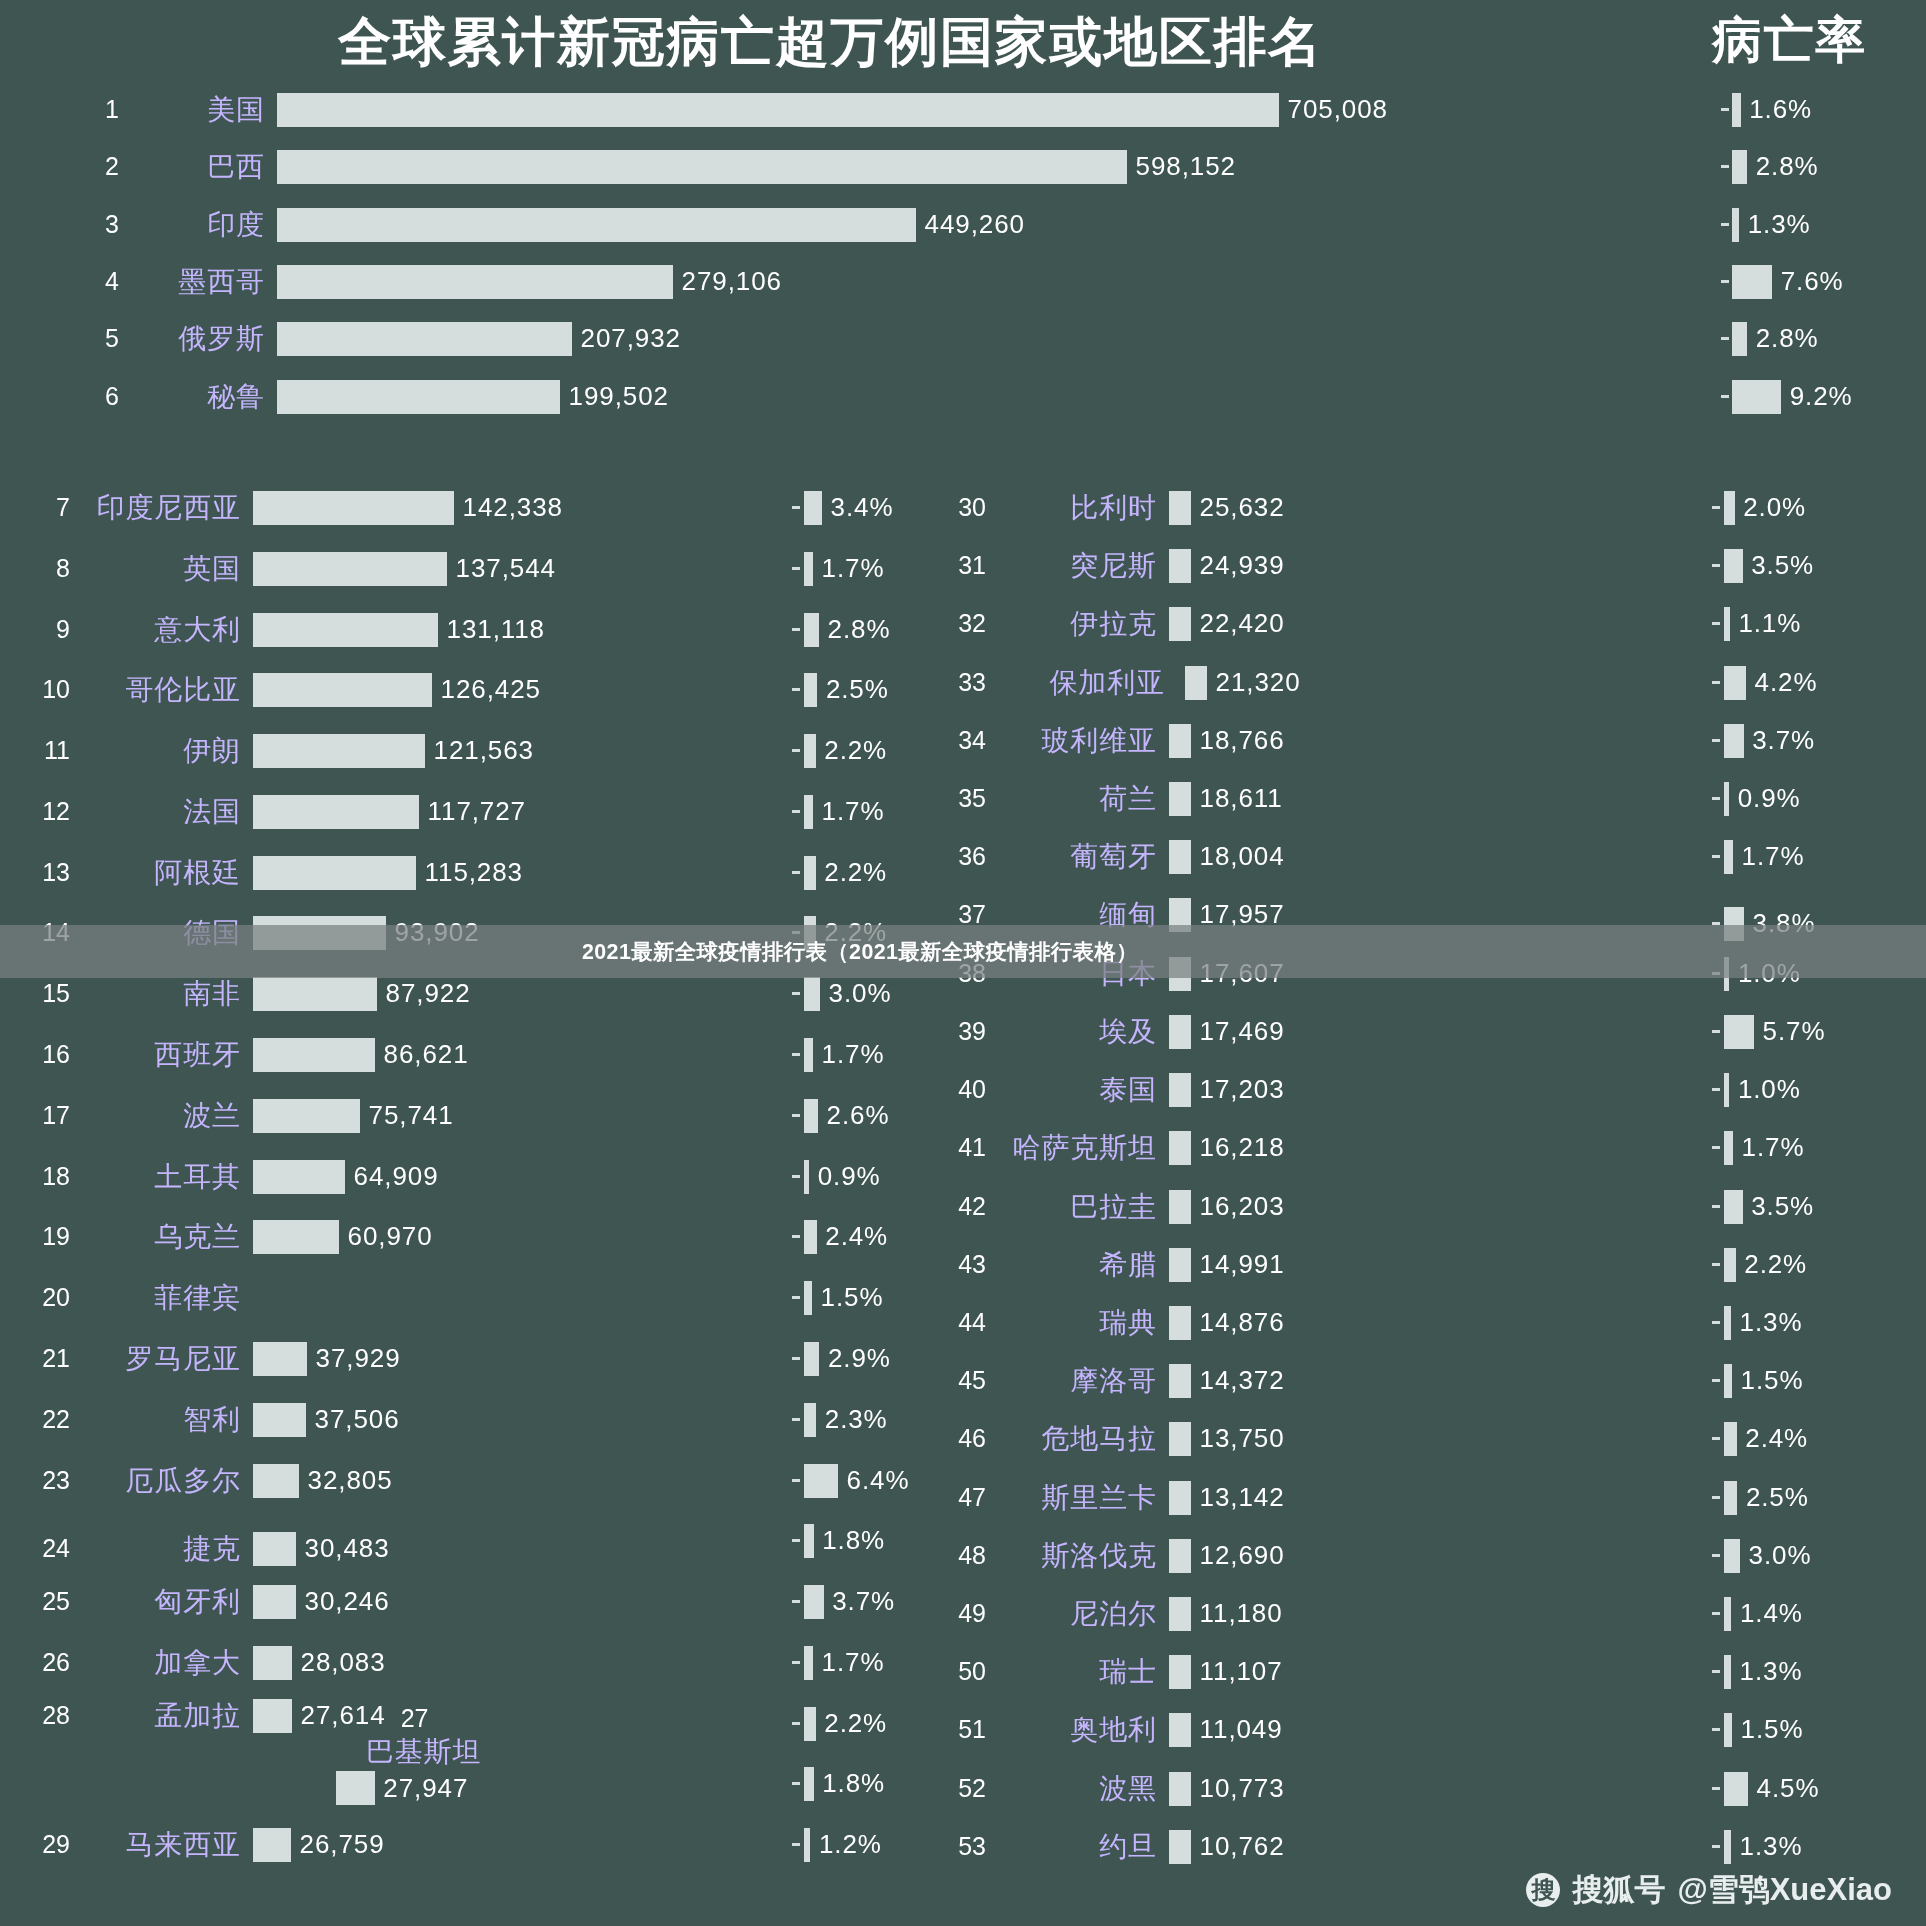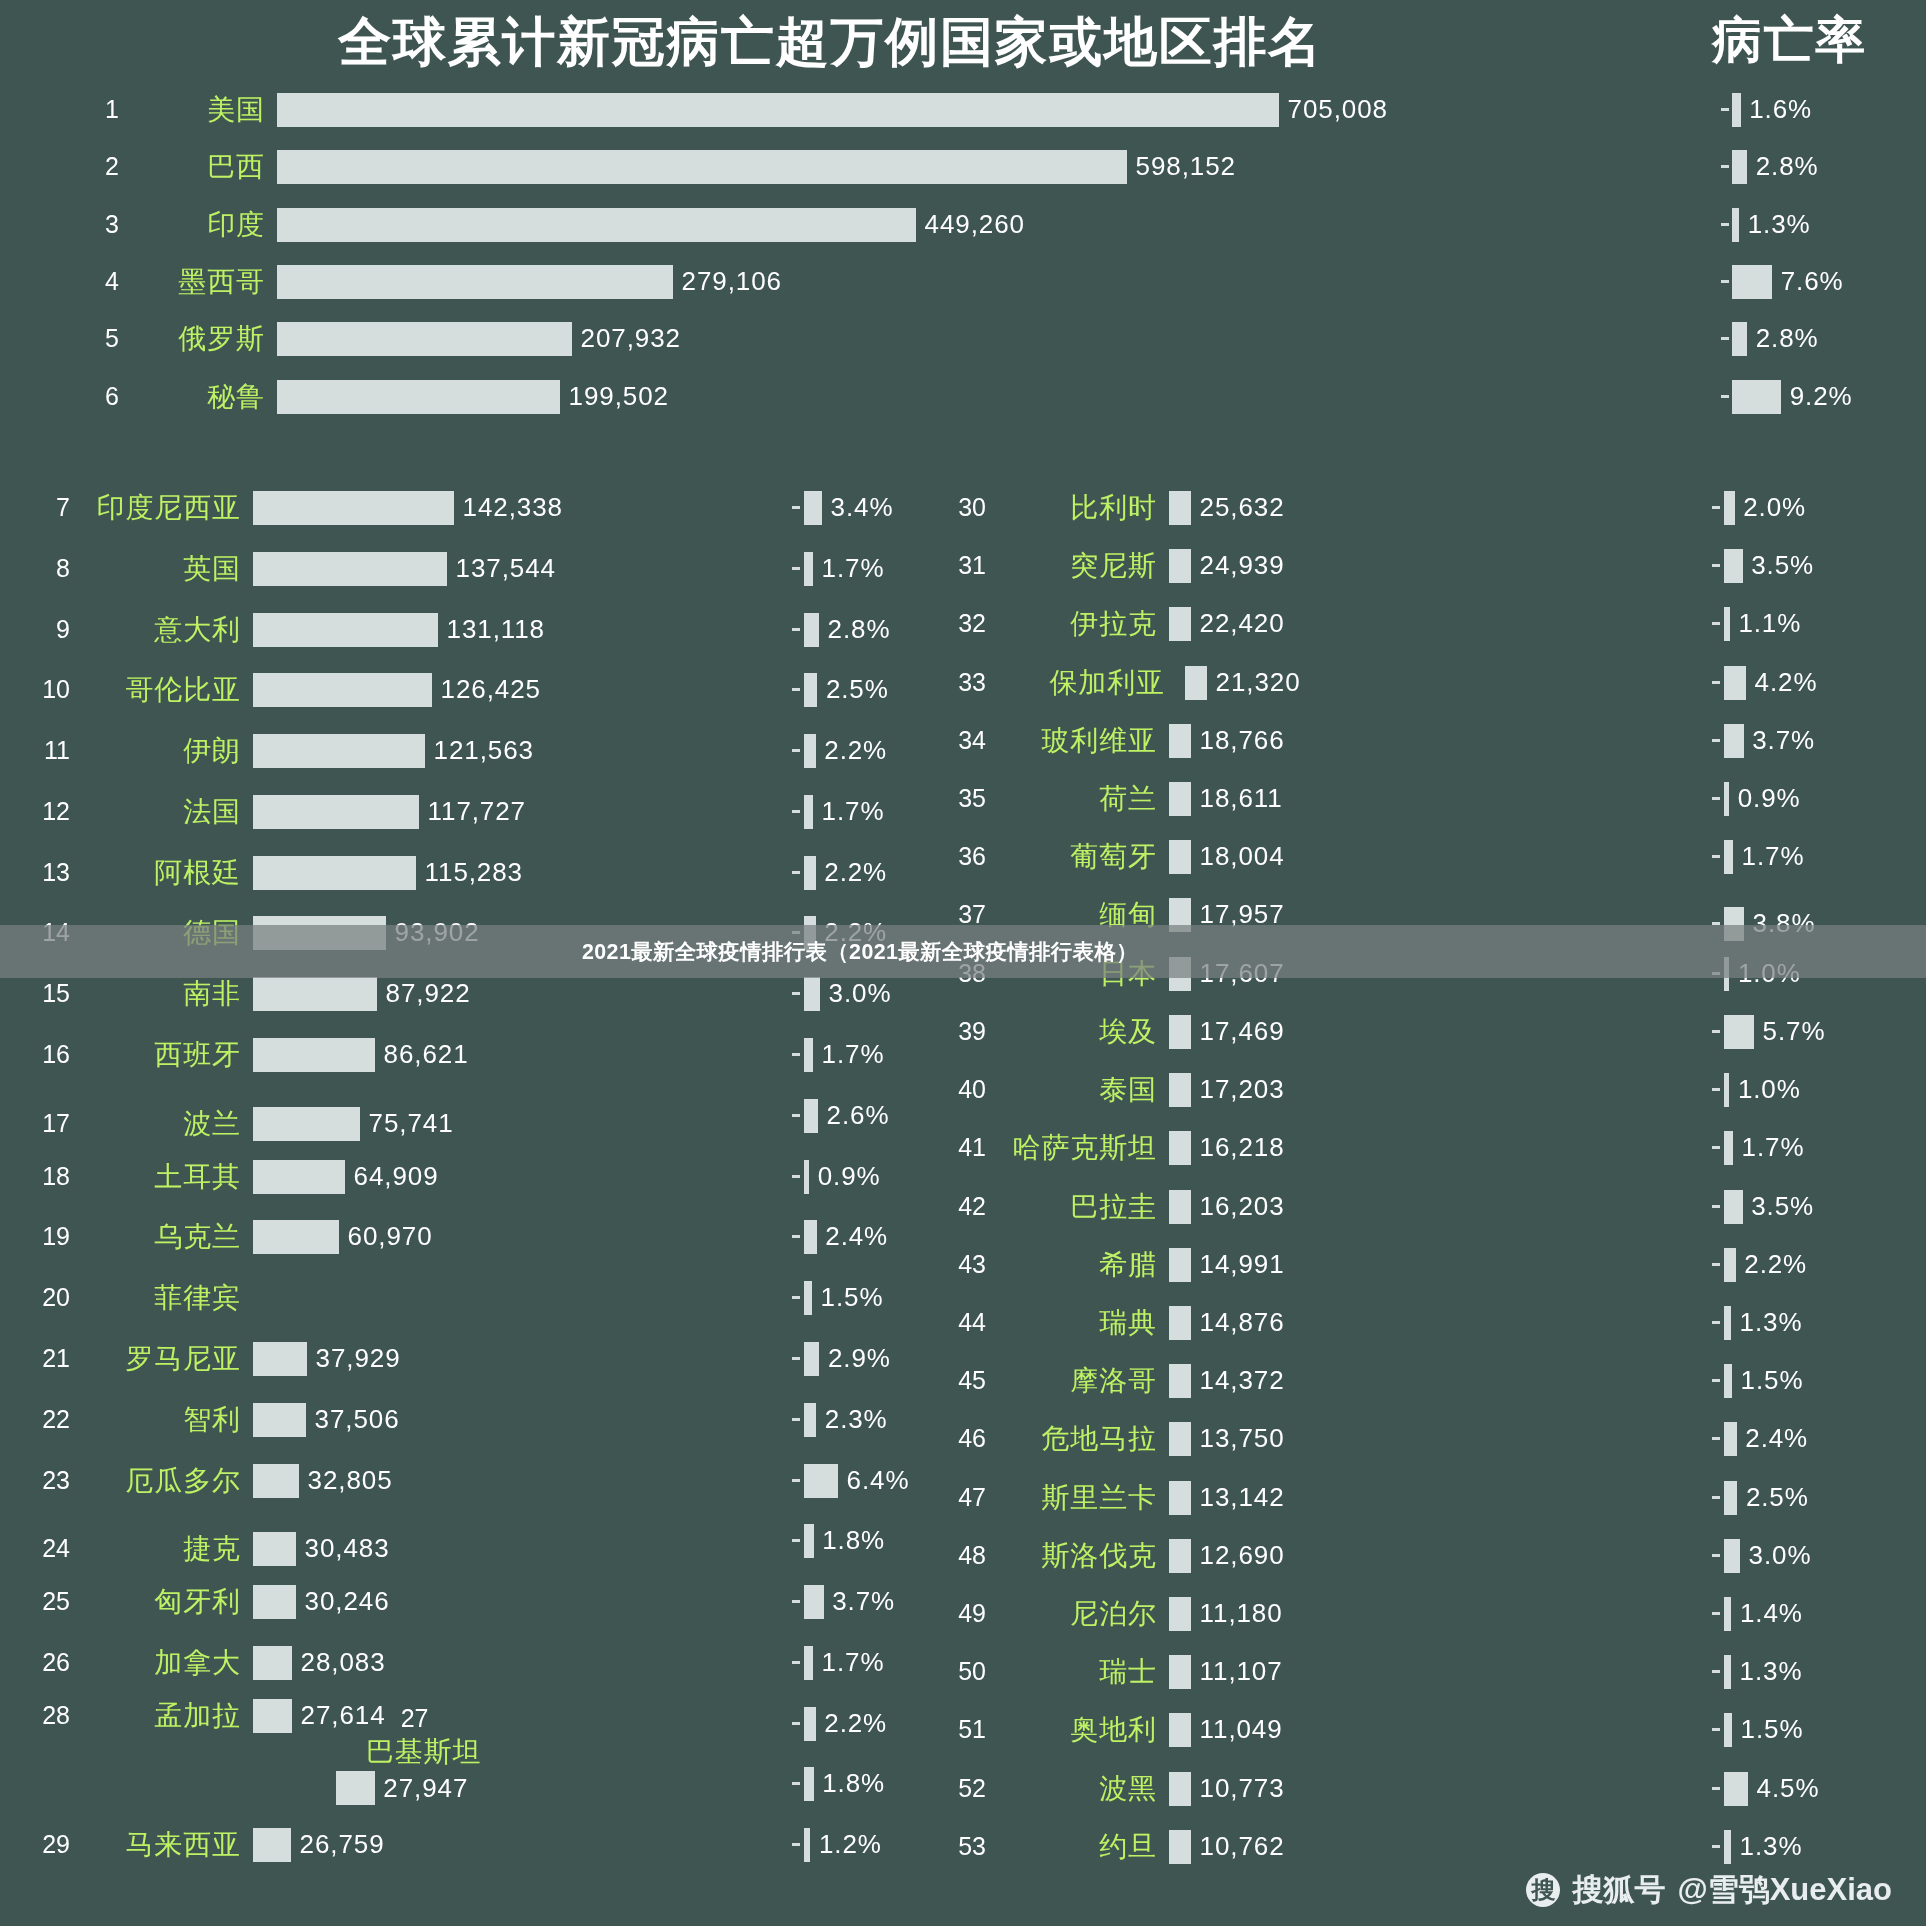--- a/index.html
+++ b/index.html
@@ -49,21 +49,21 @@
     height: 39px;
   }
   .rank {
     font-size: 25px;
     color: #ffffff;
     text-align: right;
     flex: 0 0 auto;
   }
   .cname {
     font-size: 28px;
-    color: #bef264;
+    color: #c4b5fd;
     text-align: right;
     flex: 0 0 auto;
     white-space: nowrap;
     letter-spacing: 0.9px;
   }
   .bar-wrap {
     position: relative;
     flex: 1 1 auto;
     height: 39px;
     display: flex;
@@ -381,21 +381,21 @@
         <div class="bar-wrap">
           <div class="bar" style="width: 122px;"></div>
           <div class="val">86,621</div>
         </div>
       </div>
       <div class="row lrate" style="top: 547px;">
         <div class="tick"></div>
         <div class="rate-bar" style="width: 9px;"></div>
         <div class="rate-val">1.7%</div>
       </div>
-      <div class="row lrow" style="top: 608px; margin-top: 8px;">
+      <div class="row lrow" style="top: 608px;">
         <div class="rank">17</div>
         <div class="cname">波兰</div>
         <div class="bar-wrap">
           <div class="bar" style="width: 107px;"></div>
           <div class="val">75,741</div>
         </div>
       </div>
       <div class="row lrate" style="top: 608px;">
         <div class="tick"></div>
         <div class="rate-bar" style="width: 14px;"></div>

